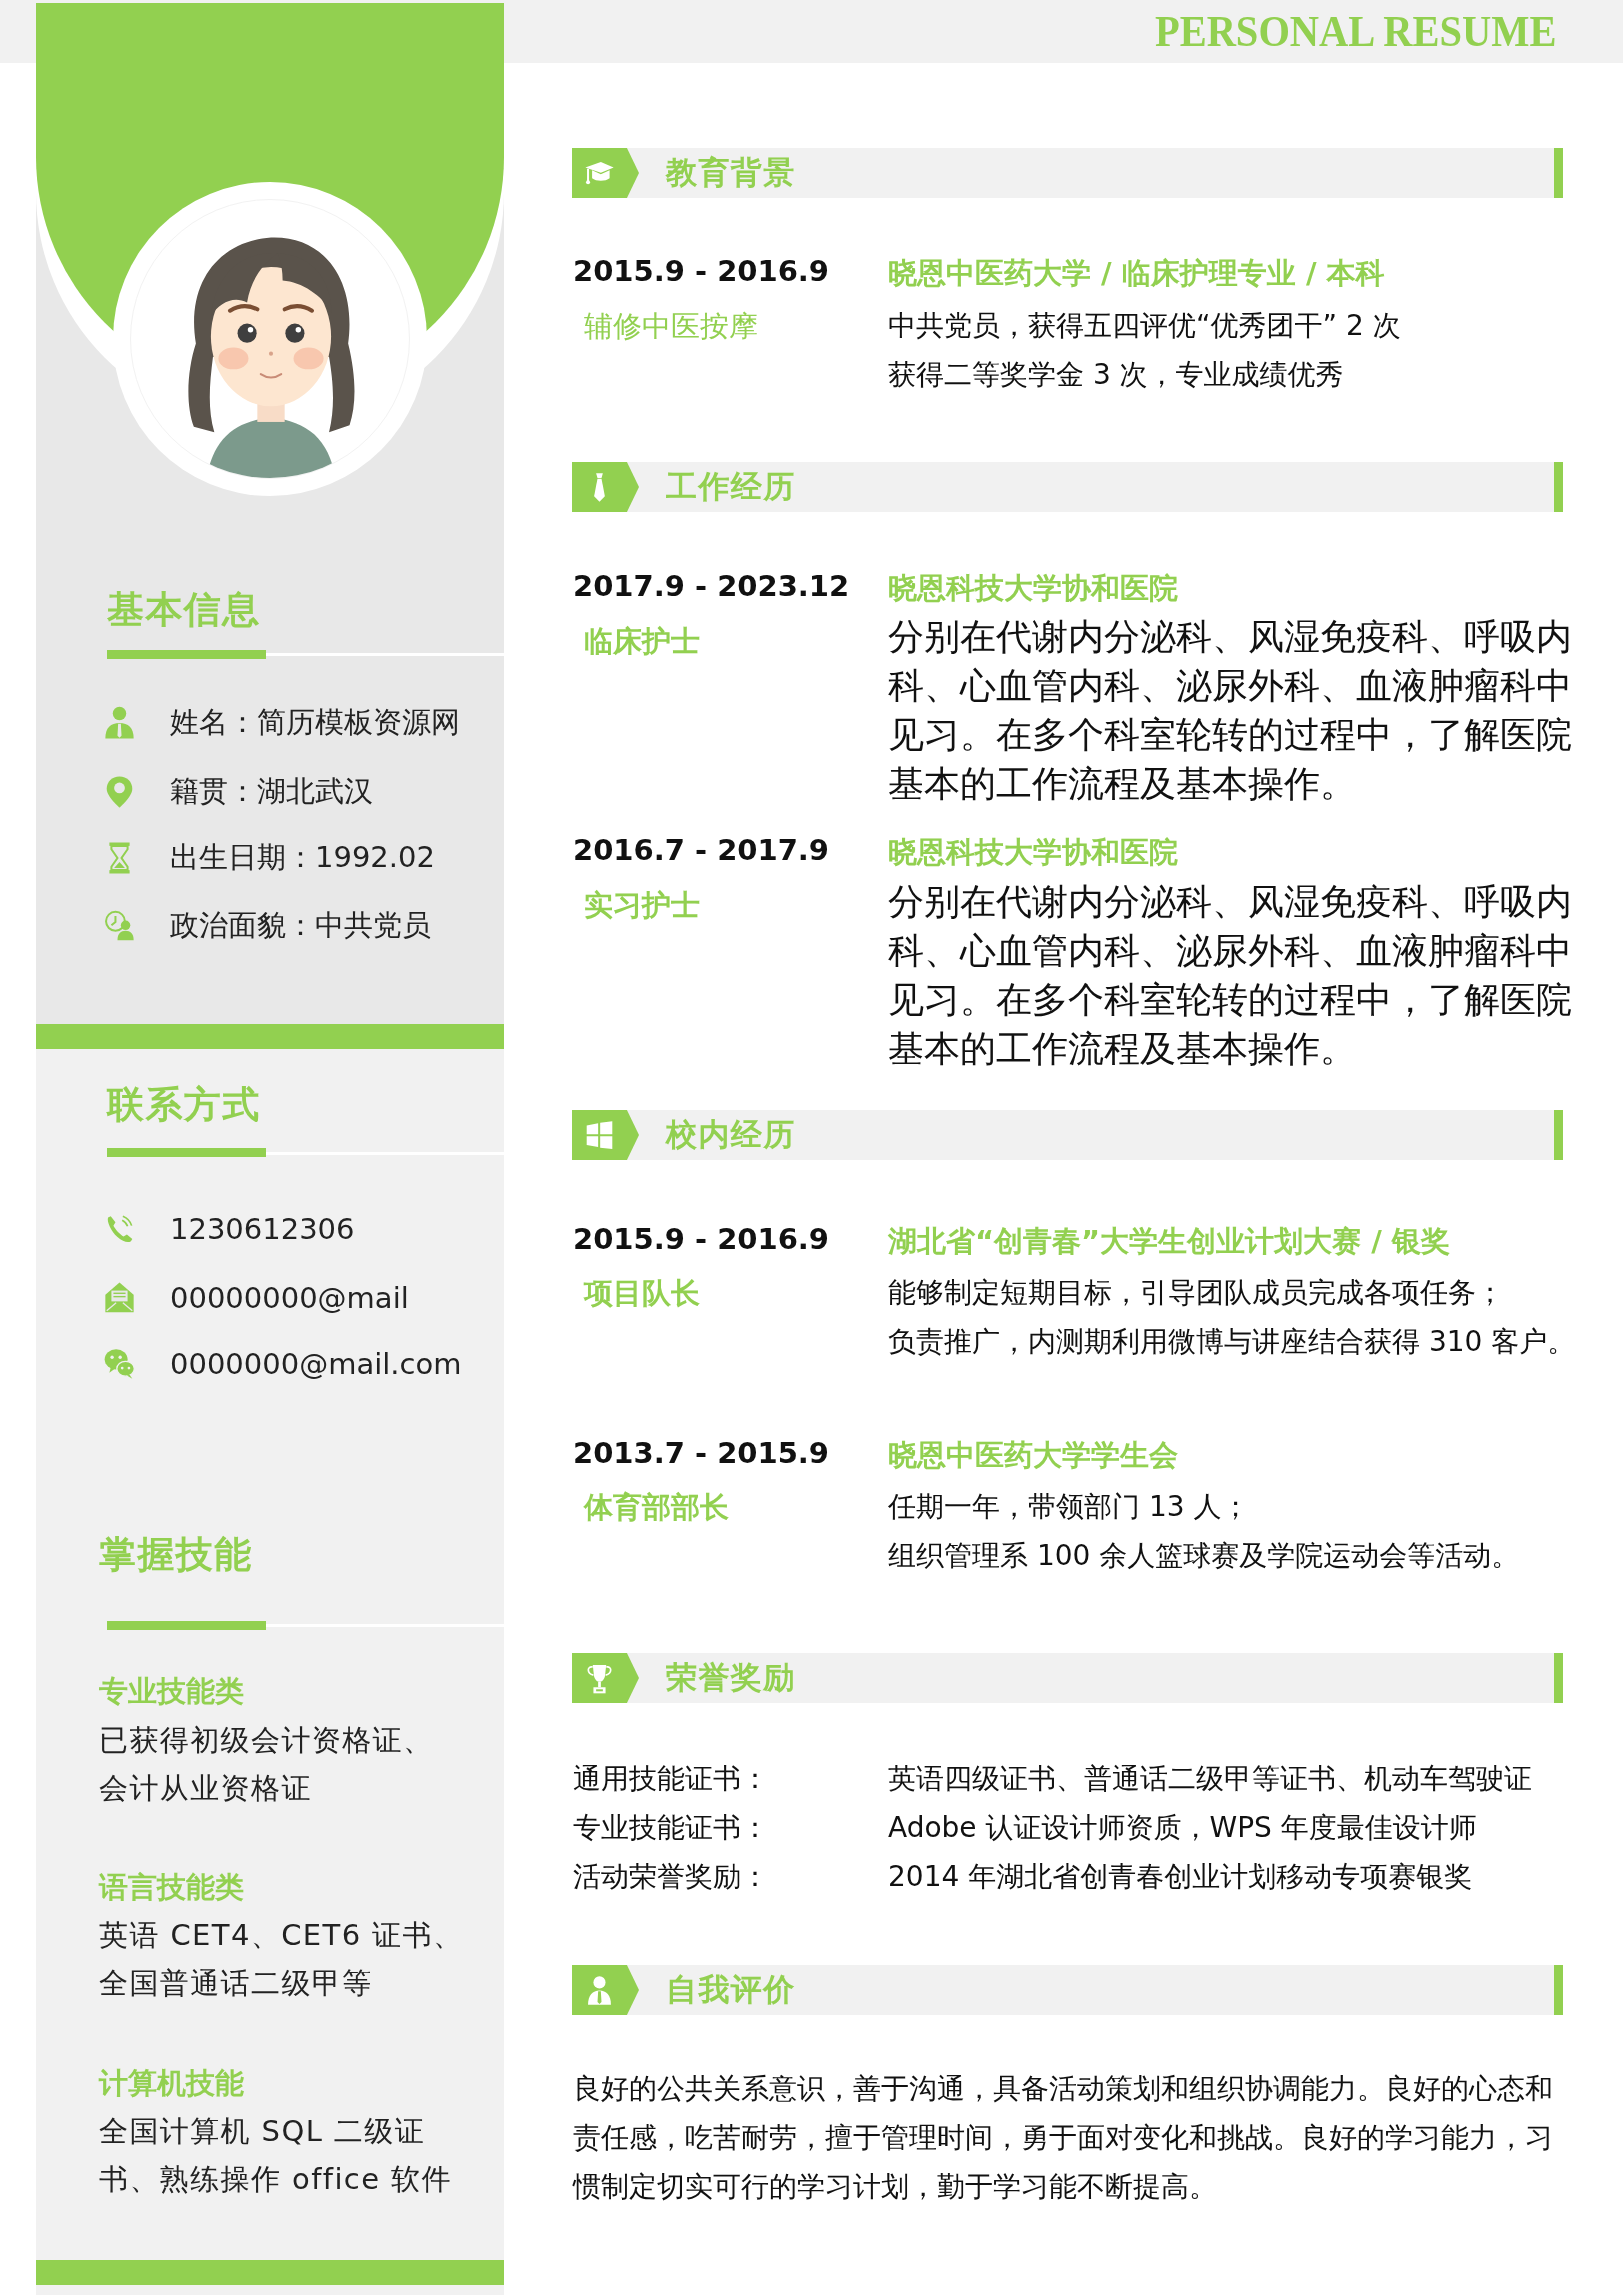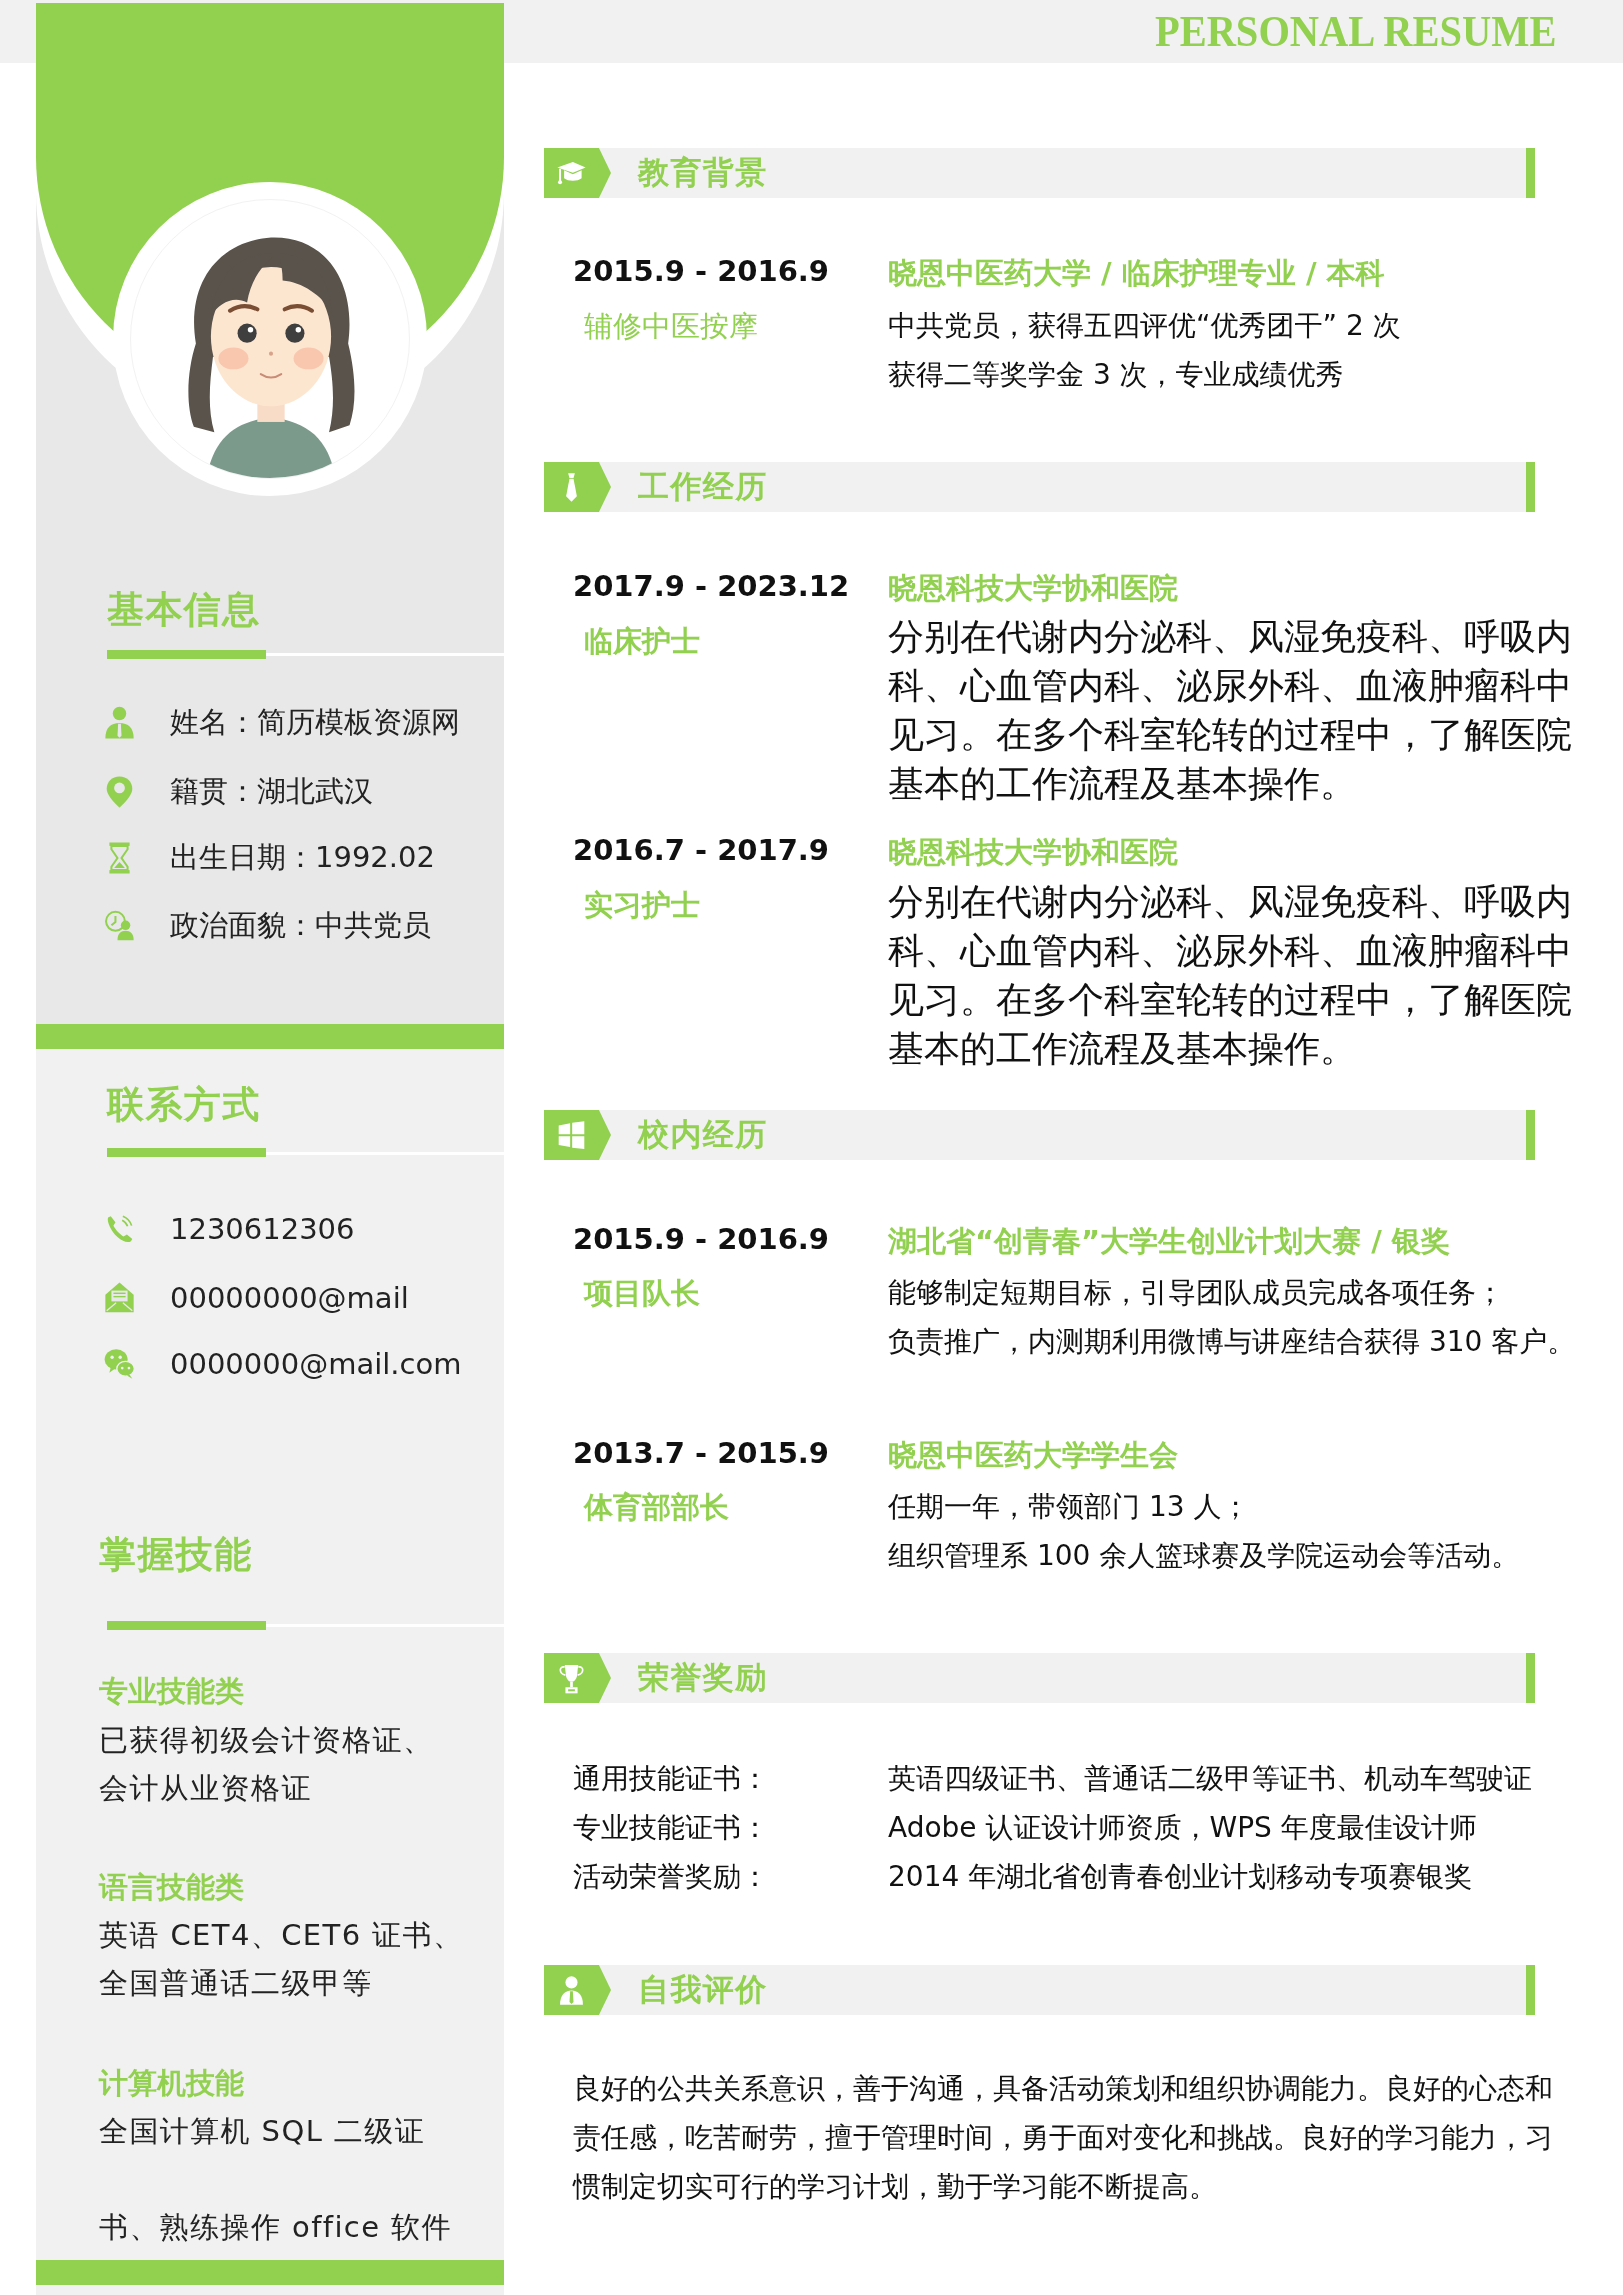--- a/index.html
+++ b/index.html
@@ -25,21 +25,21 @@
 
   .info-item { position: absolute; left: 68px; height: 41px; display: flex; align-items: center; }
   .info-icon { width: 31px; height: 34px; display: flex; align-items: center; justify-content: center; }
   .info-icon svg { width: 31px; height: 34px; }
   .info-text { position: absolute; left: 66px; white-space: nowrap; font-size: 29px; color: #222; }
 
   .skill-cat { position: absolute; left: 63px; font-size: 29px; font-weight: bold; color: #92D050; }
   .skill-line { position: absolute; left: 63px; font-size: 29px; color: #222; white-space: nowrap; letter-spacing: 1.4px; }
 
   
-  .sec-bar { position: absolute; left: 544px; width: 991px; height: 50px; background: #F1F1F1; }
+  .sec-bar { position: absolute; left: 572px; width: 991px; height: 50px; background: #F1F1F1; }
   .sec-bar .tab { position: absolute; left: 0; top: 0; width: 67px; height: 50px; background: #92D050; clip-path: polygon(0 0, 82% 0, 100% 50%, 82% 100%, 0 100%); }
   .sec-bar .tab svg { position: absolute; left: 12.3px; top: 9.5px; width: 31px; height: 31px; }
   .sec-bar .end { position: absolute; right: 0; top: 0; width: 8.9px; height: 50px; background: #92D050; }
   .sec-bar .title { position: absolute; left: 94px; top: 4.1px; font-size: 31px; font-weight: bold; color: #92D050; letter-spacing: 1.4px; }
 
   .m-date { position: absolute; left: 573px; font-size: 29px; font-weight: bold; color: #111; white-space: nowrap; }
   .m-role { position: absolute; left: 584px; font-size: 29px; font-weight: bold; color: #92D050; white-space: nowrap; }
   .m-role.light { font-weight: normal; }
   .m-org { position: absolute; left: 888px; font-size: 29px; font-weight: bold; color: #92D050; white-space: nowrap; }
   .m-desc { position: absolute; left: 888px; width: 689px; font-size: 36px; color: #111; line-height: 49px; }
@@ -184,21 +184,21 @@
   <div class="skill-cat" style="top:1669px;">专业技能类</div>
   <div class="skill-line" style="top:1718px;">已获得初级会计资格证、</div>
   <div class="skill-line" style="top:1766px;">会计从业资格证</div>
 
   <div class="skill-cat" style="top:1865px;">语言技能类</div>
   <div class="skill-line" style="top:1913px;">英语 CET4、CET6 证书、</div>
   <div class="skill-line" style="top:1961px;">全国普通话二级甲等</div>
 
   <div class="skill-cat" style="top:2061px;">计算机技能</div>
   <div class="skill-line" style="top:2109px;">全国计算机 SQL 二级证</div>
-  <div class="skill-line" style="top:2157px;margin-top:48px;">书、熟练操作 office 软件</div>
+  <div class="skill-line" style="top:2157px;">书、熟练操作 office 软件</div>
 
   <div class="green-band" style="top:2257px;"></div>
 </div>
 
 <div class="resume-title">PERSONAL RESUME</div>
 
 <div class="sec-bar" style="top:148px;">
   <div class="tab">
     <svg viewBox="0 0 46 46">
         <path d="M2 14 L25 6 L44 14 L25 22 Z" fill="#ffffff"></path>

